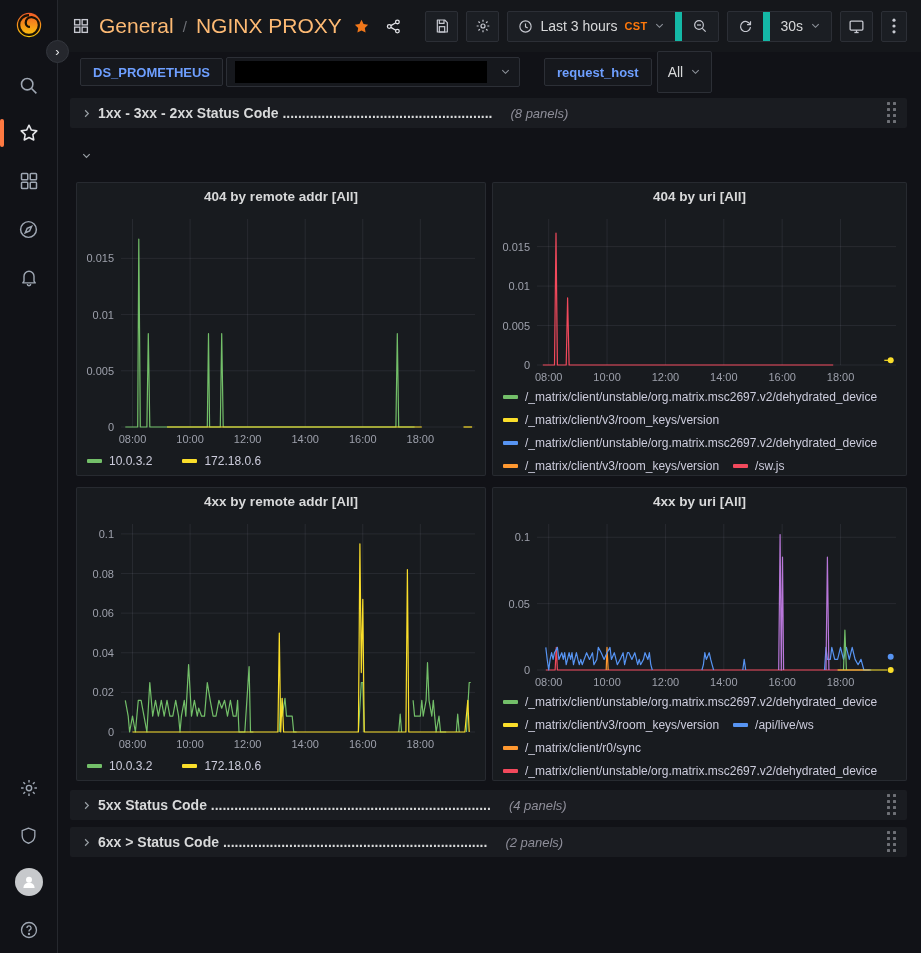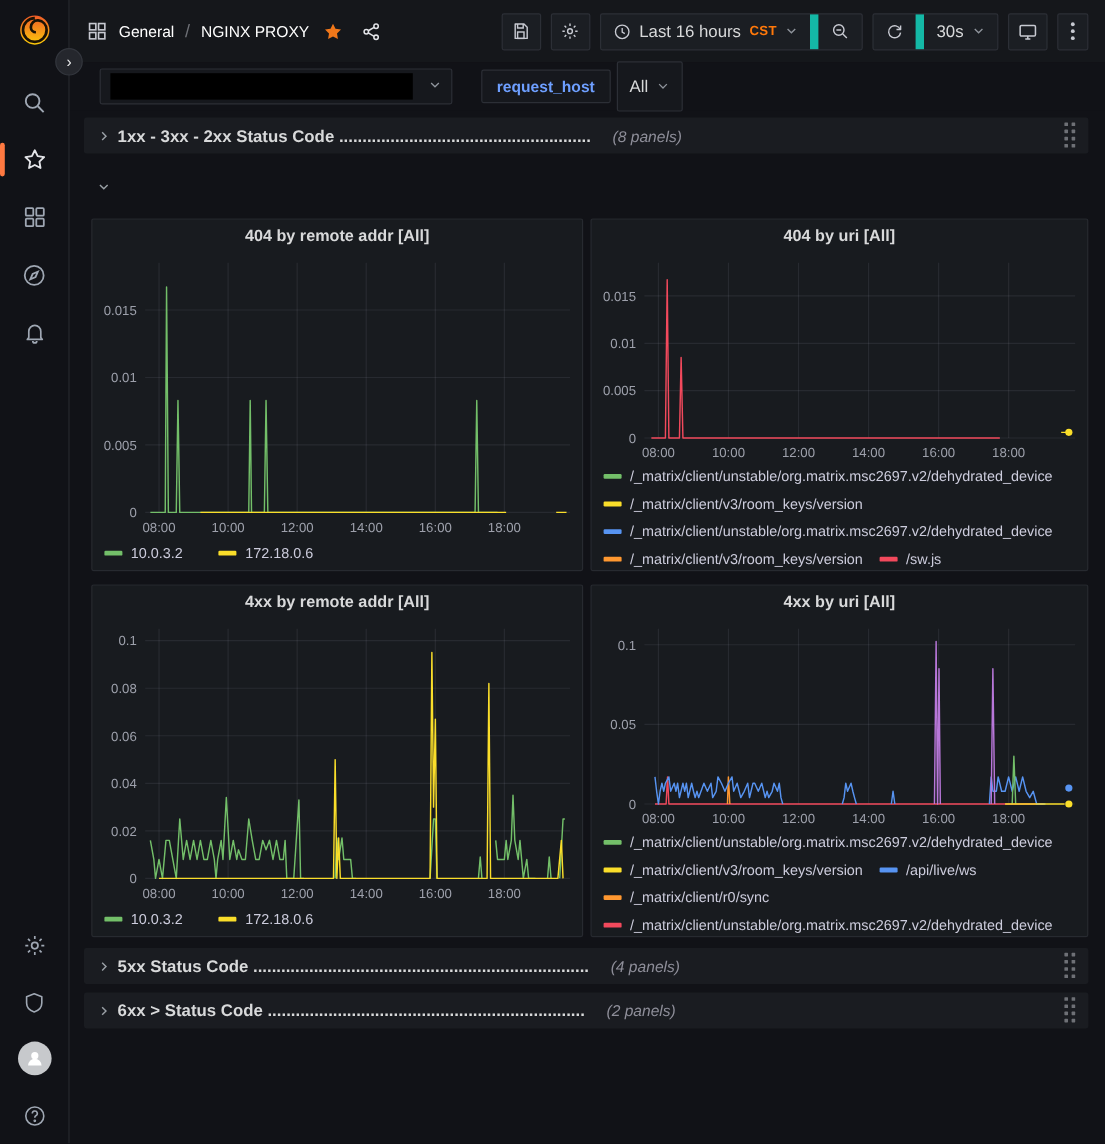--- a/index.html
+++ b/index.html
@@ -19,21 +19,21 @@
   .avatar-circle { width:28px; height:28px; border-radius:50%; background:#c7c9cc; display:flex; align-items:center; justify-content:center; }
   .collapse-btn { position:absolute; left:46px; top:40px; width:23px; height:23px; border-radius:50%;
     background:#25272d; border:1px solid #33363d; color:#e8e9ea; display:flex; align-items:center;
     justify-content:center; z-index:30; font-size:13px; cursor:pointer; }
 
   
   .main { flex:1; display:flex; flex-direction:column; min-width:0; }
 
   .topnav { height:52px; background:#15171b; display:flex; align-items:center; padding:0 14px 0 14px; }
   .crumb-group { display:flex; align-items:center; gap:9px; }
-  .crumb-text { font-size:13px; color:#ffffff; cursor:pointer; }
+  .crumb-text { font-size:21px; color:#fdba74; cursor:pointer; }
   .crumb-sep { color:#6e7076; font-size:15px; }
   .nav-right { margin-left:auto; display:flex; align-items:center; gap:8px; }
   .nav-btn { height:31px; min-width:33px; padding:0 7px; background:#1b1e23; border:1px solid #2c2f36;
     border-radius:2px; display:flex; align-items:center; justify-content:center; color:#c7c9d1; cursor:pointer; }
   .nav-group { display:flex; align-items:stretch; height:31px; background:#1b1e23; border:1px solid #2c2f36; border-radius:2px; }
   .nav-seg { display:flex; align-items:center; gap:7px; padding:0 10px; cursor:pointer; color:#d8d9da; font-size:14px; }
   .nav-seg + .nav-seg { border-left:7px solid #14b8a6; }
   .tz { color:#ff780a; font-size:11px; font-weight:700; letter-spacing:.3px; }
   .caret { color:#8e939b; }
 
@@ -204,21 +204,21 @@
               <circle cx="12" cy="12" r="3"></circle>
               <path d="M12 2.5v3M12 18.5v3M2.5 12h3M18.5 12h3M5.2 5.2l2.1 2.1M16.7 16.7l2.1 2.1M18.8 5.2l-2.1 2.1M7.3 16.7l-2.1 2.1"></path>
             </svg>
         </div>
         <div class="nav-group">
           <div class="nav-seg">
             <svg width="15" height="15" viewBox="0 0 24 24" fill="none" stroke="#c7c9d1" stroke-width="1.8">
                 <circle cx="12" cy="12" r="9"></circle>
                 <path d="M12 7v5.5l3.5 2"></path>
               </svg>
-            <span>Last 16 hours</span>
+            <span>Last 3 hours</span>
             <span class="tz">CST</span>
             <span class="caret">
               <svg width="11" height="11" viewBox="0 0 24 24" fill="none" stroke="currentColor" stroke-width="2.4">
                   <path d="M5 9l7 7 7-7"></path>
                 </svg>
             </span>
           </div>
           <div class="nav-seg">
             <svg width="16" height="16" viewBox="0 0 24 24" fill="none" stroke="#c7c9d1" stroke-width="1.8">
                 <circle cx="10.5" cy="10.5" r="6.5"></circle>
@@ -254,20 +254,21 @@
           <svg width="4" height="16" viewBox="0 0 4 18" fill="#c7c9d1">
               <circle cx="2" cy="2.5" r="1.8"></circle>
               <circle cx="2" cy="9" r="1.8"></circle>
               <circle cx="2" cy="15.5" r="1.8"></circle>
             </svg>
         </div>
       </div>
     </header>
 
     <div class="varbar">
+      <div class="var-label">DS_PROMETHEUS</div>
       <div class="var-value">
         <span class="redacted"></span>
         <span class="caret">
           <svg width="11" height="11" viewBox="0 0 24 24" fill="none" stroke="currentColor" stroke-width="2.4">
               <path d="M5 9l7 7 7-7"></path>
             </svg>
         </span>
       </div>
       <div class="var-gap"></div>
       <div class="var-label">request_host</div>

